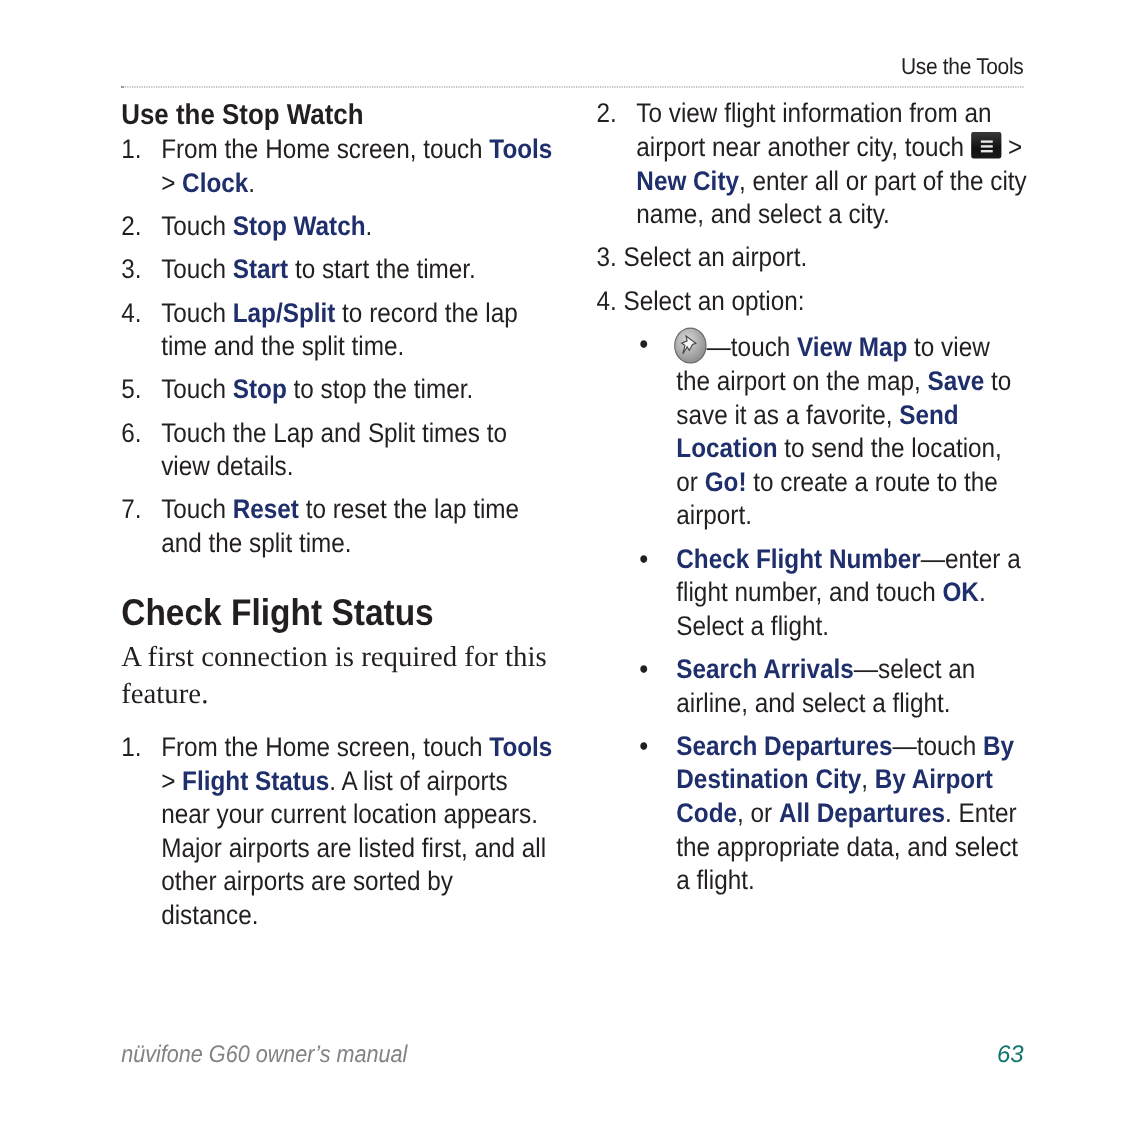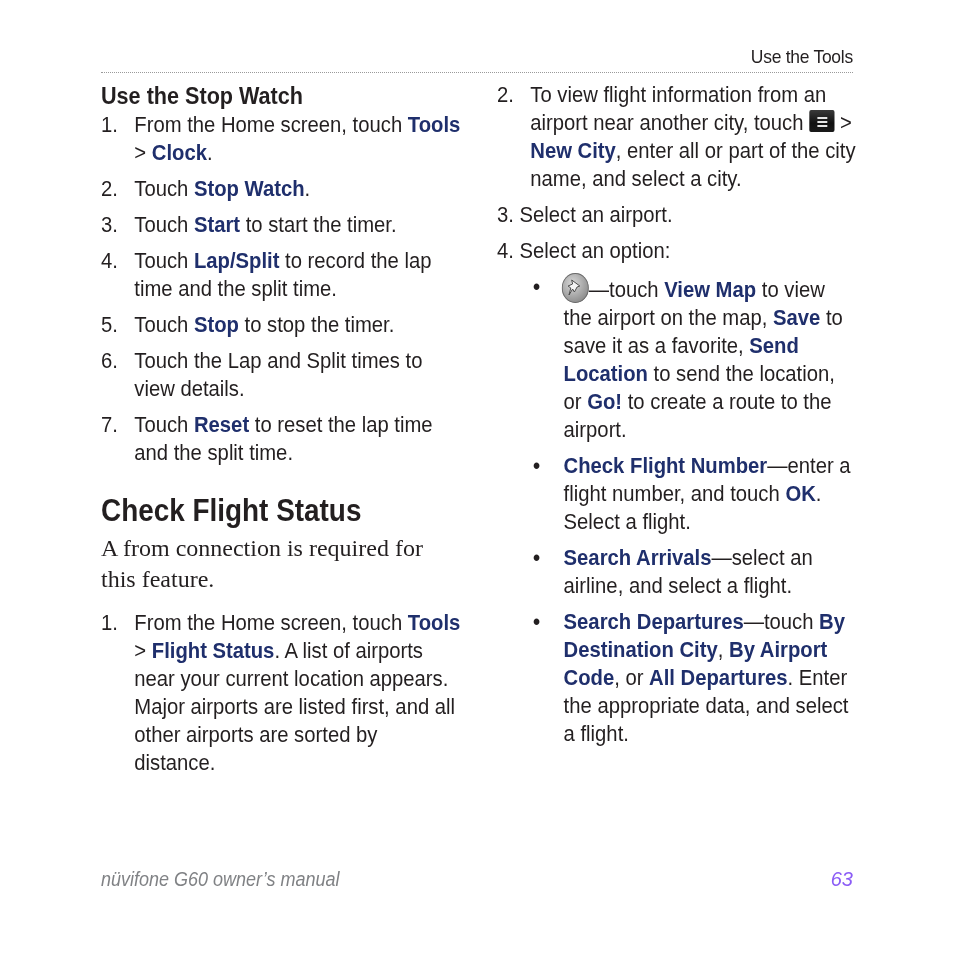--- a/index.html
+++ b/index.html
@@ -58,21 +58,21 @@
     position: relative;
   }
   .pin-icon svg { position: absolute; left: 0; top: 0; }
 
   .footer-left {
     position: absolute; left: 101px; top: 868px; font-style: italic;
     font-size: 20px; color: #808285; transform: scaleX(0.9); transform-origin: left center;
   }
   .footer-right {
     position: absolute; right: 101px; top: 868px; font-style: italic;
-    font-size: 20px; color: #8b5cf6;
+    font-size: 20px; color: #0f766e;
   }
 </style>
 </head>
 <body>
 
 <div class="header-title">Use the Tools</div>
 <div class="header-rule"></div>
 
 <div class="col col-left">
   <div class="narrow">
@@ -82,21 +82,21 @@
         <li><span class="num">2.</span><span>Touch </span><span class="b">Stop Watch</span><span>.</span></li>
         <li><span class="num">3.</span><span>Touch </span><span class="b">Start</span><span> to start the timer.</span></li>
         <li><span class="num">4.</span><span>Touch </span><span class="b">Lap/Split</span><span> to record the lap time and the split time.</span></li>
         <li><span class="num">5.</span><span>Touch </span><span class="b">Stop</span><span> to stop the timer.</span></li>
         <li><span class="num">6.</span><span>Touch the Lap and Split times to view details.</span></li>
         <li><span class="num">7.</span><span>Touch </span><span class="b">Reset</span><span> to reset the lap time and the split time.</span></li>
       </ol>
 
     <h1 class="h1" style="margin-top:26px;">Check Flight Status</h1>
   </div>
-  <p class="serif-intro">A from connection is required for this feature.</p>
+  <p class="serif-intro">A first connection is required for this feature.</p>
   <div class="narrow">
     <ol class="steps" id="flight-step1">
         <li><span class="num">1.</span><span>From the Home screen, touch </span><span class="b">Tools</span><span> &gt; </span><span class="b">Flight Status</span><span>. A list of airports near your current location appears. Major airports are listed first, and all other airports are sorted by distance.</span></li>
       </ol>
   </div>
 </div>
 
 <div class="col col-right">
   <div class="narrow">
     <ol class="steps">

